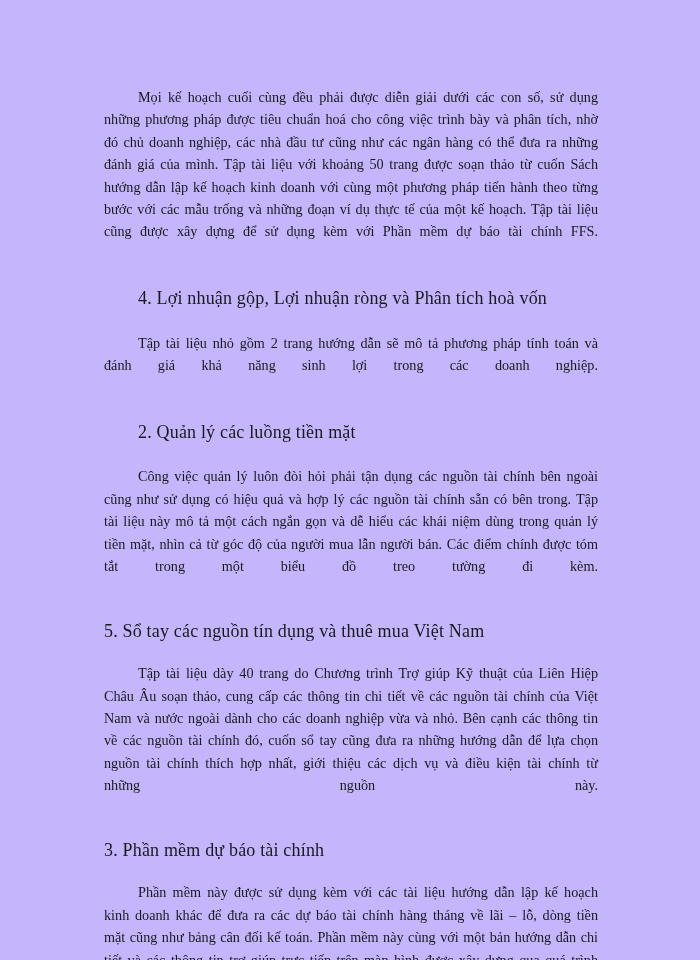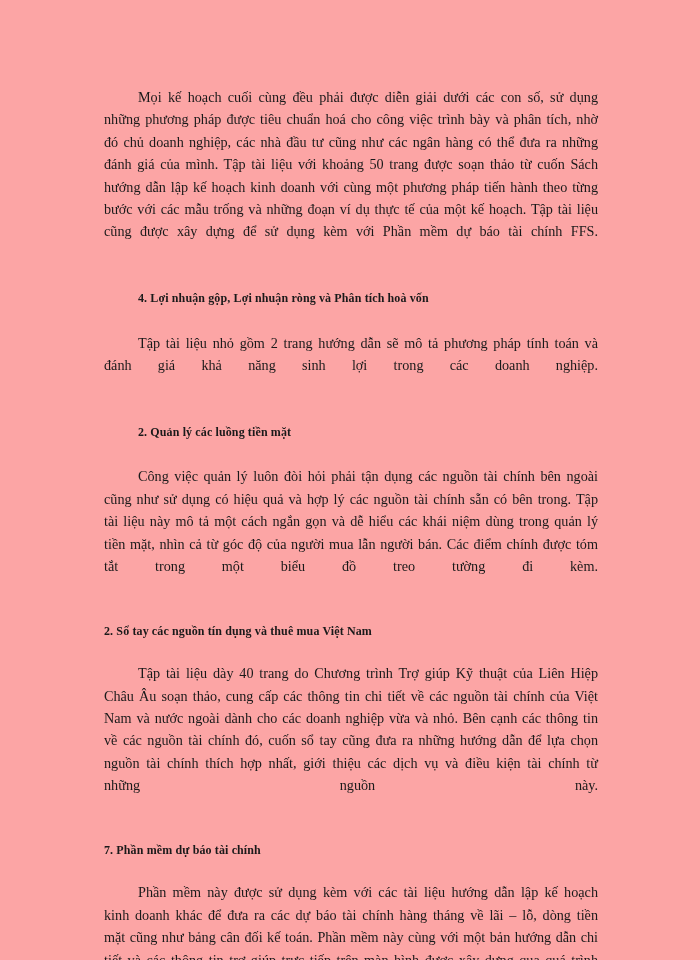--- a/index.html
+++ b/index.html
@@ -6,21 +6,21 @@
   html, body {
     margin: 0;
     padding: 0;
     background: #ffffff;
   }
 
   .page {
     position: relative;
     width: 700px;
     height: 960px;
-    background: #fca5a5;
+    background: #c4b5fd;
     overflow: hidden;
     box-sizing: border-box;
   }
 
   .content {
     position: absolute;
     left: 104px;
     top: 86px;
     width: 494px;
     font-family: "Liberation Serif", "DejaVu Serif", serif;
@@ -41,22 +41,22 @@
 
   
   .para::after {
     content: "";
     display: inline-block;
     width: 100%;
   }
 
   .heading {
     margin: 0;
-    font-weight: bold;
-    font-size: 12px;
+    font-weight: normal;
+    font-size: 18px;
     line-height: 22.4px;
     text-align: left;
     letter-spacing: 0.01em;
   }
 
   .heading.indented {
     padding-left: 34px;
   }
 
   .heading.flush {
@@ -88,28 +88,28 @@
     <div class="gap-head-before"></div>
 
     <div class="heading indented">2. Quản lý các luồng tiền mặt</div>
 
     <div class="gap-head-after"></div>
 
     <p class="para">Công việc quản lý luôn đòi hỏi phải tận dụng các nguồn tài chính bên ngoài cũng như sử dụng có hiệu quả và hợp lý các nguồn tài chính sẵn có bên trong. Tập tài liệu này mô tả một cách ngắn gọn và dễ hiểu các khái niệm dùng trong quản lý tiền mặt, nhìn cả từ góc độ của người mua lẫn người bán. Các điểm chính được tóm tắt trong một biểu đồ treo tường đi kèm.</p>
 
     <div class="gap-head-before-s"></div>
 
-    <div class="heading flush">2. Sổ tay các nguồn tín dụng và thuê mua Việt Nam</div>
+    <div class="heading flush">5. Sổ tay các nguồn tín dụng và thuê mua Việt Nam</div>
 
     <div class="gap-head-after-s"></div>
 
     <p class="para">Tập tài liệu dày 40 trang do Chương trình Trợ giúp Kỹ thuật của Liên Hiệp Châu Âu soạn thảo, cung cấp các thông tin chi tiết về các nguồn tài chính của Việt Nam và nước ngoài dành cho các doanh nghiệp vừa và nhỏ. Bên cạnh các thông tin về các nguồn tài chính đó, cuốn sổ tay cũng đưa ra những hướng dẫn để lựa chọn nguồn tài chính thích hợp nhất, giới thiệu các dịch vụ và điều kiện tài chính từ những nguồn này.</p>
 
     <div class="gap-head-before-s"></div>
 
-    <div class="heading flush">7. Phần mềm dự báo tài chính</div>
+    <div class="heading flush">3. Phần mềm dự báo tài chính</div>
 
     <div class="gap-head-after-s"></div>
 
     <p class="para">Phần mềm này được sử dụng kèm với các tài liệu hướng dẫn lập kế hoạch kinh doanh khác để đưa ra các dự báo tài chính hàng tháng về lãi – lỗ, dòng tiền mặt cũng như bảng cân đối kế toán. Phần mềm này cùng với một bản hướng dẫn chi tiết và các thông tin trợ giúp trực tiếp trên màn hình được xây dựng qua quá trình thử nghiệm tại một số doanh nghiệp vừa và nhỏ ở Việt Nam. Phần mềm được thiết kế để bất kỳ người nào có kiến thức cơ sở về tài chính – kế toán và biết dùng máy tính đều có thể sử dụng.</p>
 
   </div>
 </div>
 
 </body></html>

